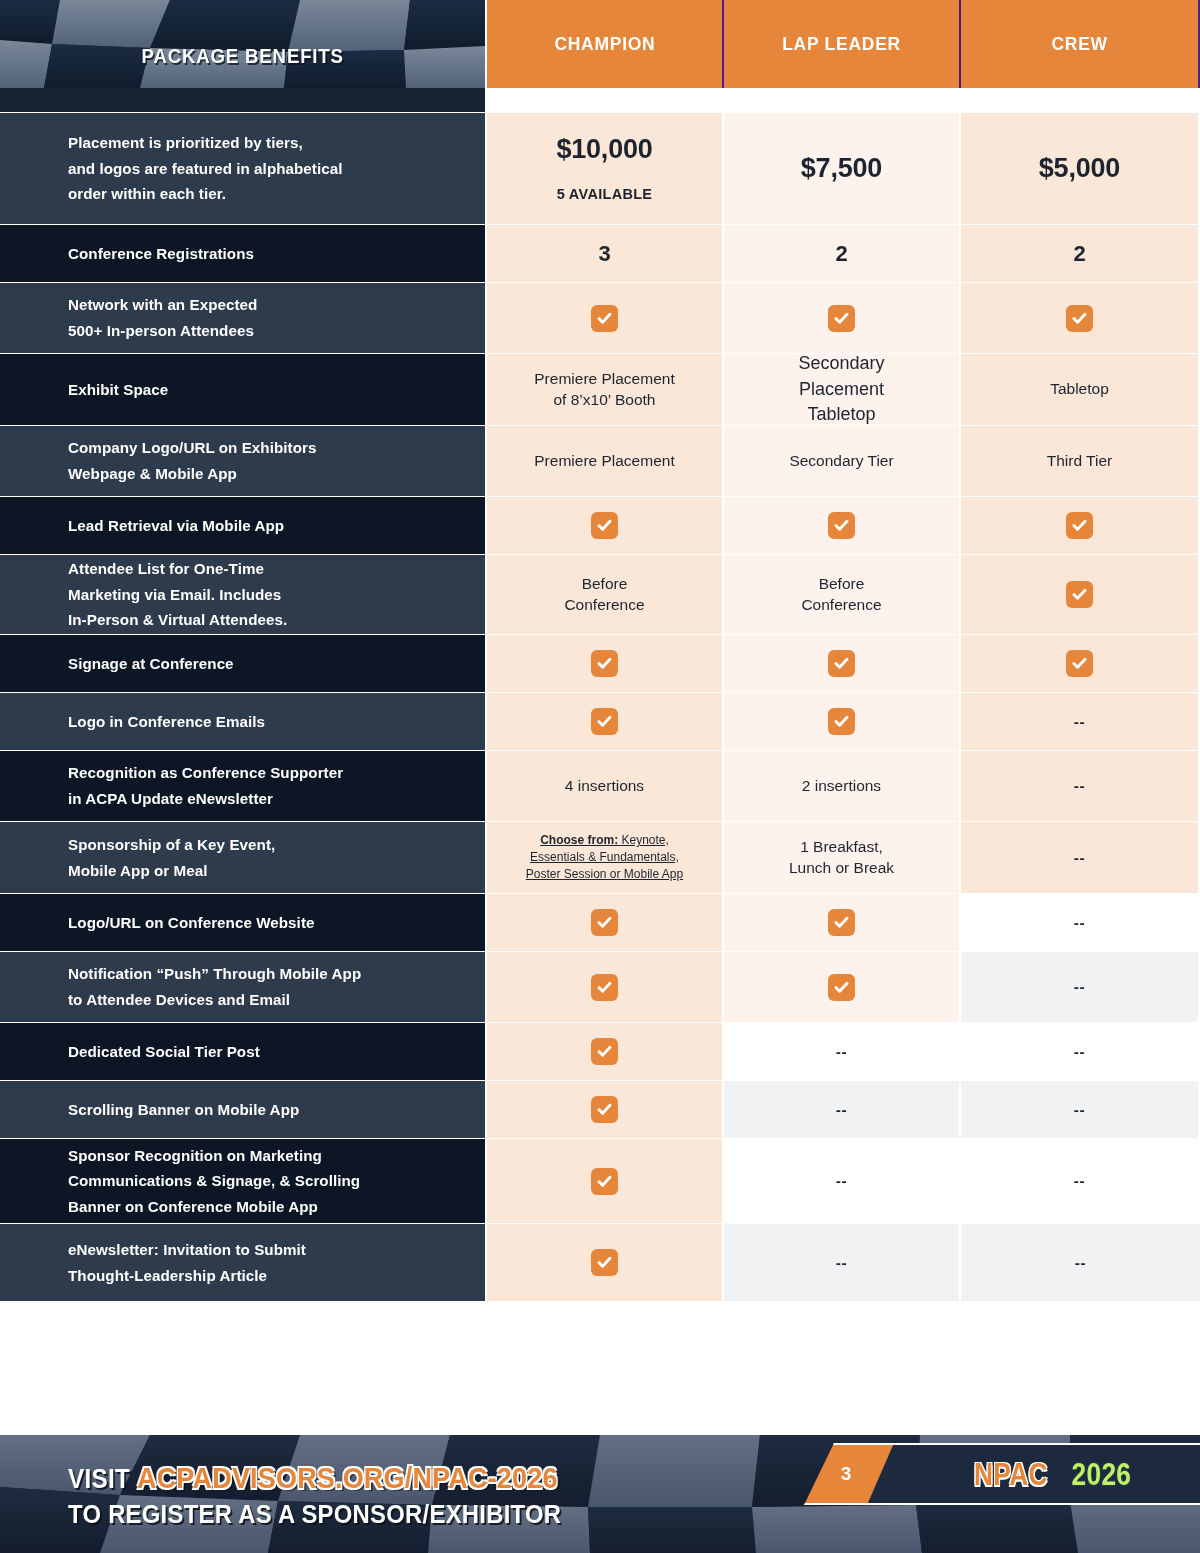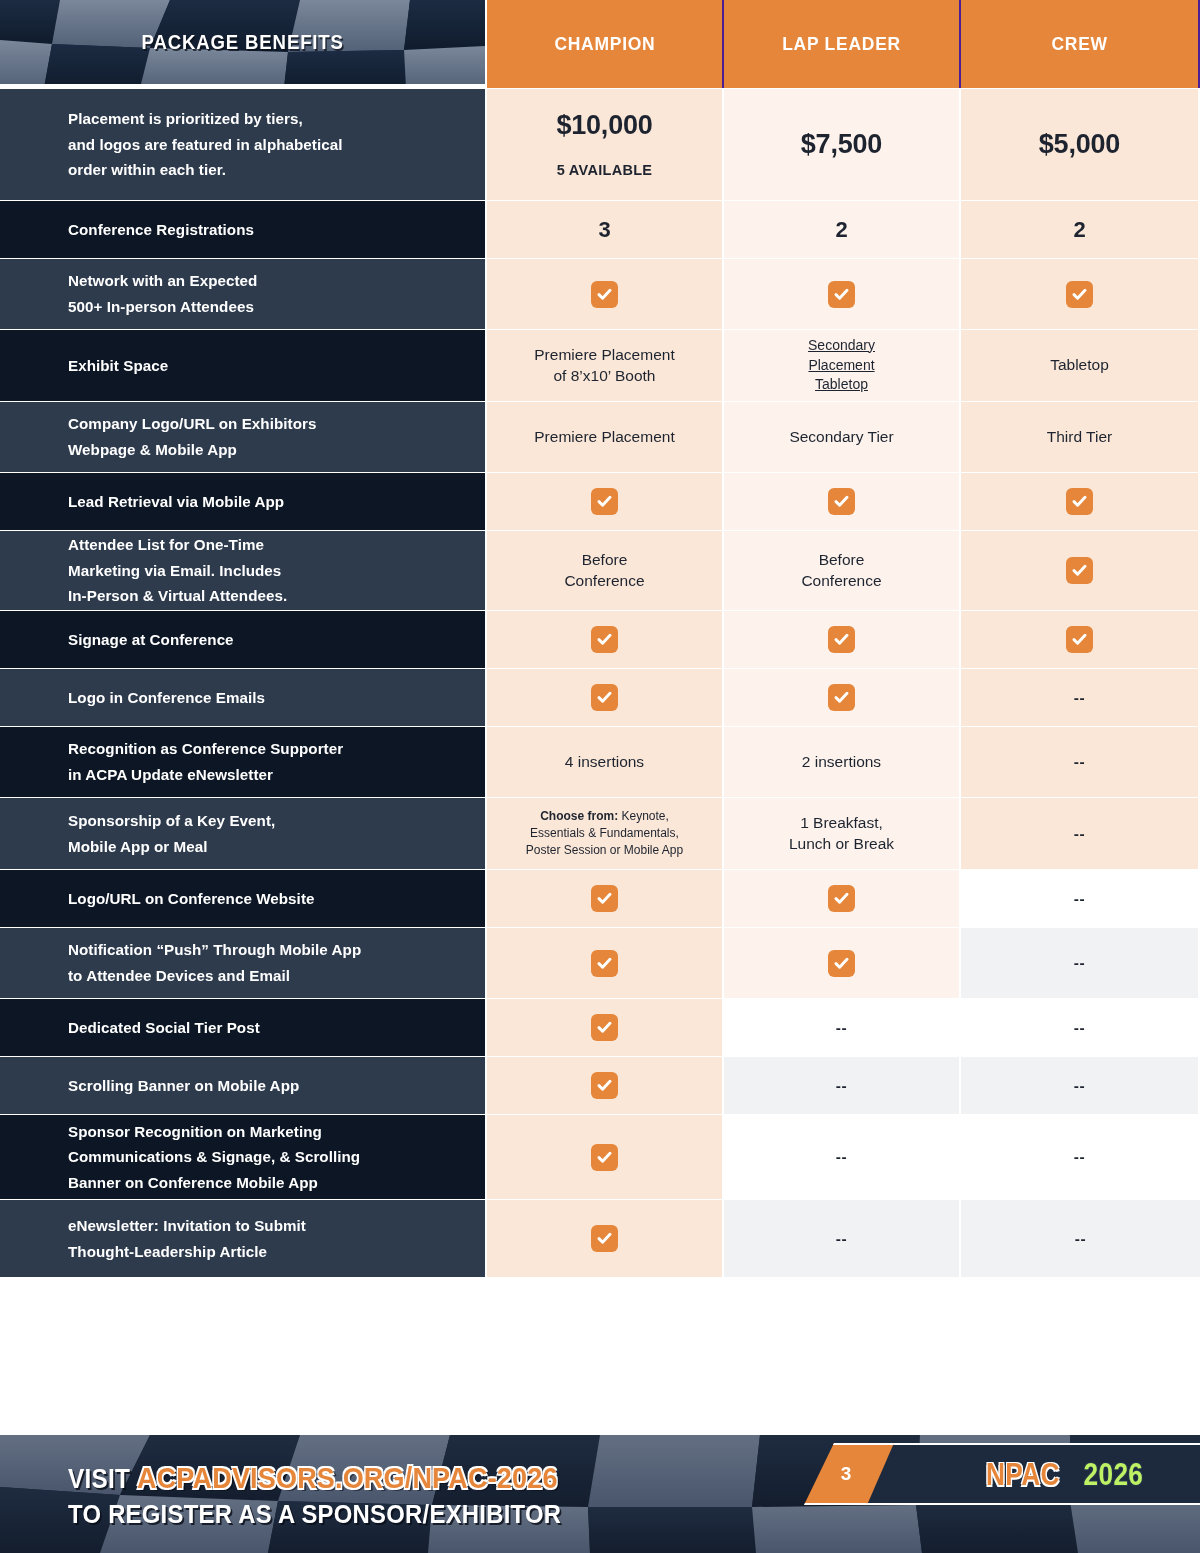--- a/index.html
+++ b/index.html
@@ -20,21 +20,21 @@
   
   .table{
     position:absolute; left:0; top:0;
     width:1200px;
     display:grid;
     grid-template-columns:487px 237px 237px 239px;
   }
 
   
   .hdr-benefits{
-    height:84px;
+    height:112px;
     position:relative;
     overflow:hidden;
     background:#172334;
     display:flex; align-items:center; justify-content:center;
     border-right:2px solid #ffffff;
   }
   .flagwrap{ position:absolute; inset:0; }
   .hdr-benefits-label{
     position:relative; z-index:3;
     color:#ffffff;
@@ -100,22 +100,22 @@
   .price{
     font-size:27px; font-weight:bold; letter-spacing:-.2px;
     line-height:1.05;
   }
   .price-sub{
     font-size:14.5px; font-weight:bold; letter-spacing:.3px;
     margin-top:3px;
   }
   .bignum{ font-size:22px; font-weight:bold; }
   .celltext{ font-size:15.5px; line-height:1.35; }
-  .celltext.sm{ font-size:14px; line-height:1.42;text-decoration:underline; }
-  .celltext.xs{ font-size:12px; line-height:1.42; }
+  .celltext.sm{ font-size:18px; line-height:1.42; }
+  .celltext.xs{ font-size:12px; line-height:1.42;text-decoration:underline; }
   .dash{ font-size:15.5px; font-weight:bold; letter-spacing:.5px; }
   .bold{ font-weight:bold; }
 
   
   .chk{
     width:27px; height:27px;
     background:#e5863a;
     border-radius:6px;
     display:flex; align-items:center; justify-content:center;
     flex:0 0 auto;
@@ -177,21 +177,21 @@
     clip-path:polygon(30px 0, 100% 0, 70% 100%, 0 100%);
     border-top:2px solid #ffffff;
     border-bottom:2px solid #ffffff;
     display:flex; align-items:center; justify-content:center;
   }
   .pagenum{
     color:#ffffff; font-size:19px; font-weight:bold;
     transform:translateX(-3px);
   }
   .logo-text{
-    position:absolute; left:138px; top:0; height:62px;
+    position:absolute; left:126px; top:0; height:62px;
     display:flex; align-items:center; gap:9px;
     font-size:32px; font-weight:bold; letter-spacing:.4px;
   }
   .logo-npac{
     color:#e5863a;
     text-shadow:-1.5px -1.5px 0 #fff,1.5px -1.5px 0 #fff,-1.5px 1.5px 0 #fff,1.5px 1.5px 0 #fff;
   }
   .logo-year{
     color:#bef264;
     text-shadow:-1.2px -1.2px 0 #243449,1.2px -1.2px 0 #243449,-1.2px 1.2px 0 #243449,1.2px 1.2px 0 #243449;

